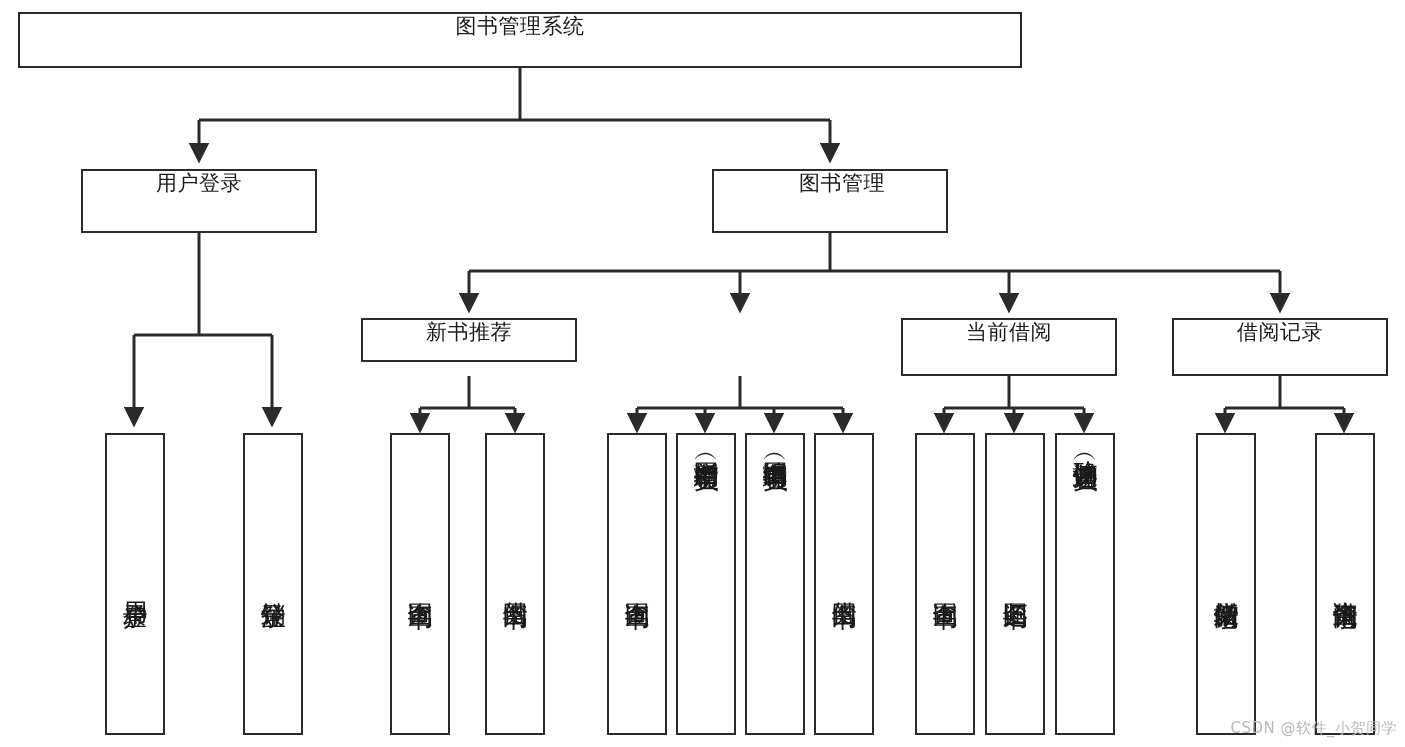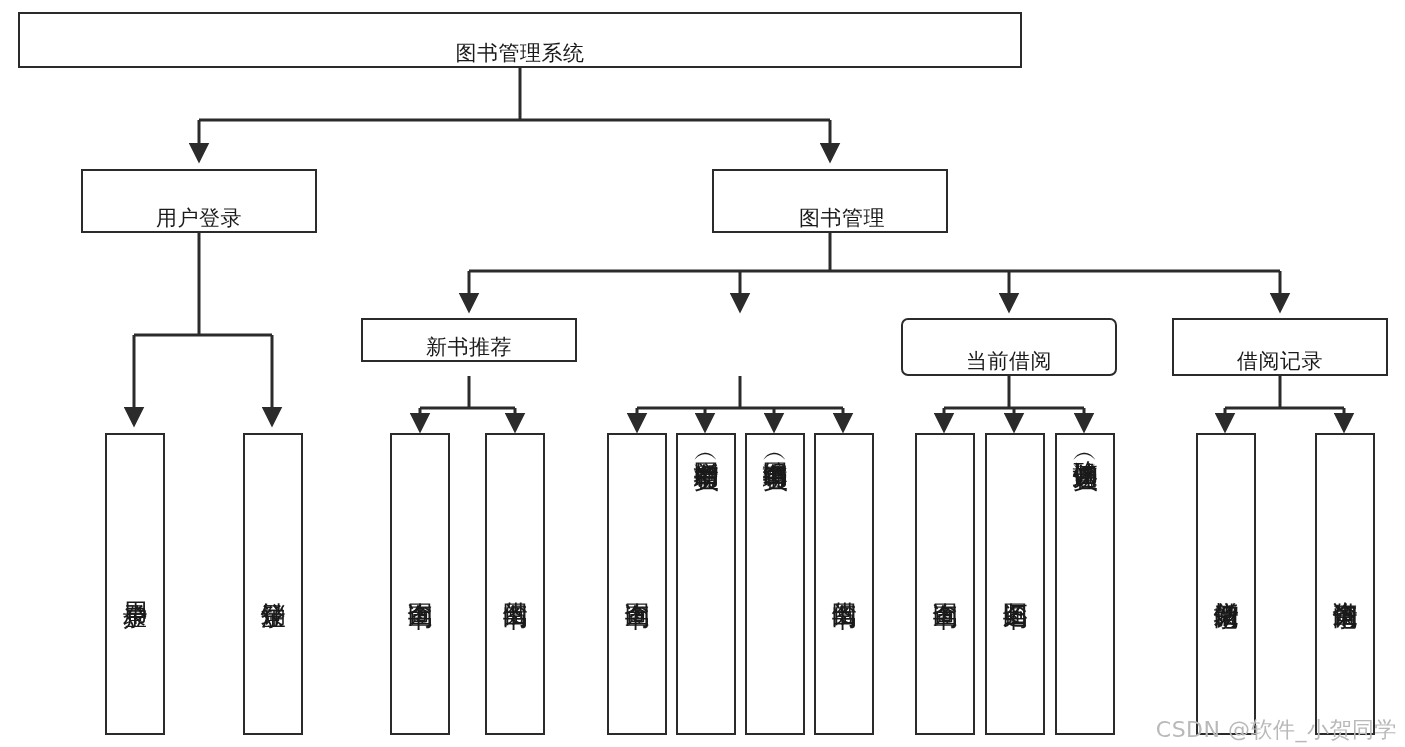--- a/index.html
+++ b/index.html
@@ -22,21 +22,21 @@
     width: 1405px;
     height: 747px;
     pointer-events: none;
   }
   .node {
     position: absolute;
     box-sizing: border-box;
     border: 2px solid #2b2b2b;
     background: #ffffff;
     display: flex;
-    align-items: flex-end;
+    align-items: flex-start;
     justify-content: center;
     color: #1a1a1a;
   }
   .node .lbl {
     display: block;
     text-align: center;
     line-height: 1.18;
     white-space: pre;
   }
   
@@ -59,22 +59,22 @@
     letter-spacing: 1px;
     white-space: nowrap;
   }
   .v-node.centered {
     align-items: center;
     padding-top: 0;
   }
   .watermark {
     position: absolute;
     right: 8px;
-    bottom: 2px;
-    font-size: 22px;
+    bottom: 9px;
+    font-size: 15px;
     color: #b9b9b9;
     letter-spacing: 0.5px;
     white-space: nowrap;
     user-select: none;
     text-align: center;
   }
 </style>
 </head>
 <body>
 
@@ -137,21 +137,21 @@
   <div class="node h-node" style="left:81px; top:169px; width:236px; height:64px;">
     <span class="lbl">用户登录</span>
   </div>
   <div class="node h-node" style="left:712px; top:169px; width:236px; height:64px;padding-left:24px;">
     <span class="lbl">图书管理</span>
   </div>
 
   <div class="node h-node" style="left:361px; top:318px; width:216px; height:44px;">
     <span class="lbl">新书推荐</span>
   </div>
-  <div class="node h-node" style="left:901px; top:318px; width:216px; height:58px;border-radius:7px;">
+  <div class="node h-node" style="left:901px; top:318px; width:216px; height:58px;">
     <span class="lbl">当前借阅</span>
   </div>
   <div class="node h-node" style="left:1172px; top:318px; width:216px; height:58px;">
     <span class="lbl">借阅记录</span>
   </div>
 
   <div class="node v-node centered" style="left:105px; top:433px; width:60px; height:302px;">
     <span class="lbl">用户登录</span>
   </div>
   <div class="node v-node centered" style="left:243px; top:433px; width:60px; height:302px;">

